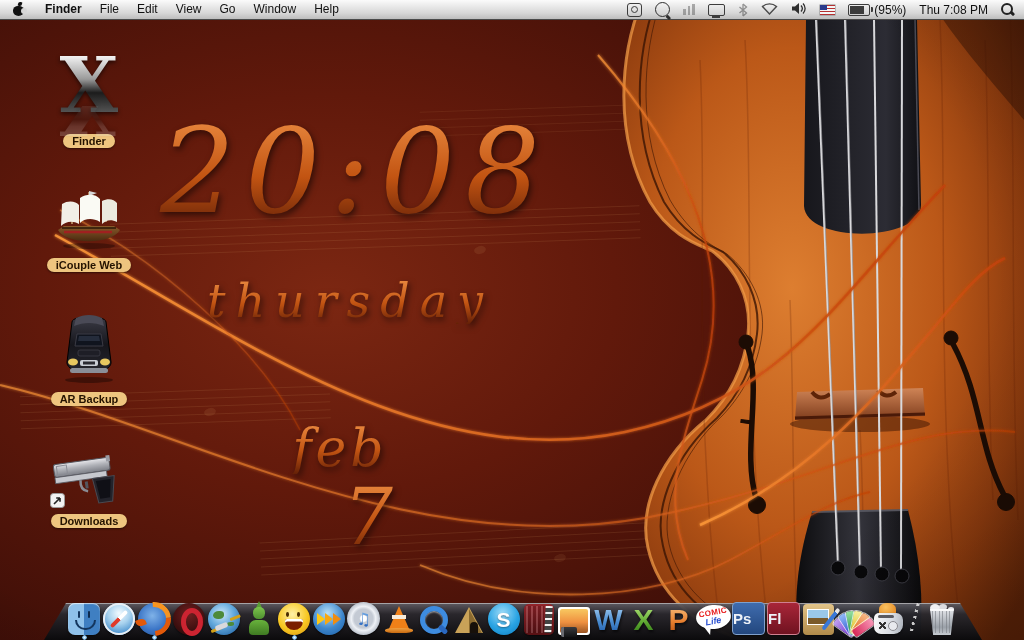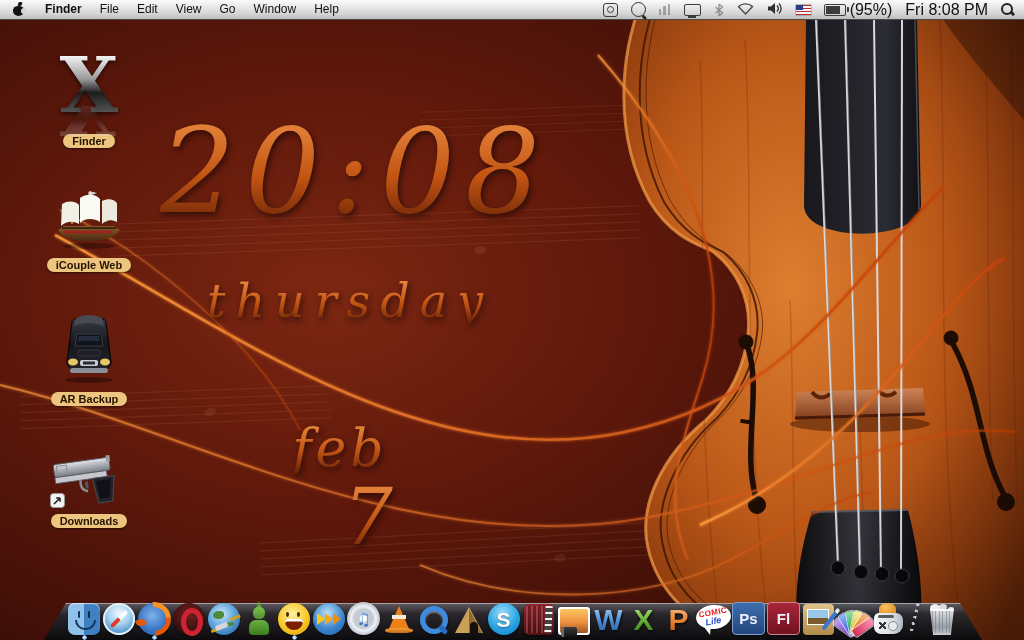--- a/index.html
+++ b/index.html
@@ -30,21 +30,21 @@
   .meters i{position:absolute;bottom:0;width:2.5px;background:#555;}
   .meters i:nth-child(1){left:0;height:6px;}.meters i:nth-child(2){left:4.5px;height:9px;}.meters i:nth-child(3){left:9px;height:11px;}
   .disp{width:15px;height:10px;border:1.6px solid #3c3c3c;border-radius:2px;}
   .disp::after{content:"";position:absolute;left:3px;bottom:-3.5px;width:8px;height:2px;background:#3c3c3c;}
   .bt{width:10px;height:14px;opacity:.5;}
   .flagus{width:15px;height:10px;background:repeating-linear-gradient(180deg,#b53030 0 1.5px,#f5f5f5 1.5px 3px);box-shadow:0 0 0 .5px #888;}
   .flagus::after{content:"";position:absolute;left:0;top:0;width:7px;height:5px;background:#2a3a8c;}
   .batt{width:20px;height:10px;border:1.5px solid #3c3c3c;border-radius:2px;}
   .batt::before{content:"";position:absolute;left:1px;top:1px;bottom:1px;width:14px;background:#3c3c3c;}
   .batt::after{content:"";position:absolute;right:-4px;top:2.5px;width:2px;height:5px;background:#3c3c3c;border-radius:0 1px 1px 0;}
-  .mb-batt-label,.mb-clock{font-size:16px;color:#111;}
+  .mb-batt-label,.mb-clock{font-size:12px;color:#111;}
   .spot{width:13px;height:13px;}
   .spot::before{content:"";position:absolute;left:0;top:0;width:8px;height:8px;border:2px solid #222;border-radius:50%;}
   .spot::after{content:"";position:absolute;left:9px;top:9px;width:5px;height:2.5px;background:#222;transform:rotate(45deg);border-radius:1px;}
   
   #wall{position:absolute;inset:0;z-index:1;}
   
   #clockw{position:absolute;z-index:7;left:0;top:0;pointer-events:none;font-family:"DejaVu Serif",serif;font-style:italic;}
   .cw{position:absolute;text-align:center;
     background:linear-gradient(180deg,#ec8c42 0%,#c25412 55%,#642007 100%);
     -webkit-background-clip:text;background-clip:text;color:transparent;
@@ -162,21 +162,21 @@
   .ol-x{background-image:linear-gradient(180deg,#b4e47c 0%,#62ac34 55%,#2f7a14 100%);}
   .ol-p{background-image:linear-gradient(180deg,#f8c080 0%,#e88030 55%,#b54d0e 100%);}
   
   .ic-comic{width:36px;height:32px;position:relative;}
   .ic-comic .bub{position:absolute;left:0;top:2px;width:35px;height:24px;background:#fff;border-radius:50%;transform:rotate(-6deg);
     box-shadow:0 1px 2px rgba(0,0,0,.5);display:flex;flex-direction:column;align-items:center;justify-content:center;}
   .ic-comic .bub::after{content:"";position:absolute;left:6px;bottom:-5px;width:0;height:0;border-left:7px solid transparent;border-top:8px solid #fff;transform:rotate(10deg);}
   .ic-comic .t1{font-size:8px;font-weight:900;color:#e82020;letter-spacing:.4px;line-height:1;transform:rotate(-4deg);}
   .ic-comic .t2{font-size:9px;font-weight:bold;font-style:italic;color:#2a50d0;line-height:1;transform:rotate(-4deg);}
   
-  .sqapp{width:31px;height:31px;border-radius:4px;display:flex;align-items:center;justify-content:center;box-shadow:0 1px 2px rgba(0,0,0,.6);}
+  .sqapp{width:31px;height:31px;border-radius:4px;display:flex;align-items:center;box-shadow:0 1px 2px rgba(0,0,0,.6);}
   .sq-ps{background:linear-gradient(#3f6cae,#23477e);border:1px solid #7fa0cc;}
   .sq-fl{background:linear-gradient(#a82638,#701220);border:1px solid #d08090;}
   .sqapp span{color:#eef2f8;font-size:15px;font-weight:bold;}
   
   .ic-imged{width:31px;height:31px;border-radius:4px;position:relative;background:linear-gradient(#e2c488,#b08a4a);box-shadow:0 1px 2px rgba(0,0,0,.6);}
   .ic-imged::before{content:"";position:absolute;left:4px;top:5px;width:20px;height:14px;background:linear-gradient(#9ac8e8 0 55%,#7a5a2a 55% 100%);border:1.5px solid #fff;}
   .ic-imged::after{content:"";position:absolute;right:2px;top:2px;width:3.5px;height:26px;background:linear-gradient(#e8e8e8 0 18%,#3a78d8 18% 100%);transform:rotate(38deg);border-radius:2px;}
   
   .ic-swatch{width:36px;height:33px;position:relative;}
   .ic-swatch i{position:absolute;left:14px;bottom:1px;width:8px;height:23px;border-radius:2px;transform-origin:50% 100%;box-shadow:0 0 0 1px rgba(255,255,255,.7);}
@@ -494,21 +494,21 @@
         <svg width="16" height="13" viewBox="0 0 16 13">
           <path d="M1,4.5 L4,4.5 L8,1 L8,12 L4,8.5 L1,8.5 Z" fill="#2e2e2e"></path>
           <path d="M10,3.5 A4.5,4.5 0 0 1 10,9.5 M12,1.5 A7,7 0 0 1 12,11.5" stroke="#2e2e2e" stroke-width="1.3" fill="none"></path>
         </svg>
       </span>
       <span class="sic flagus"></span>
       <span style="display:flex;align-items:center;gap:4px;">
         <span class="sic batt"></span>
         <span class="mb-batt-label">(95%)</span>
       </span>
-      <span class="mb-clock">Fri 8:08 PM</span>
+      <span class="mb-clock">Thu 7:08 PM</span>
       <span class="sic spot"></span>
     </div>
   </div>
 
   <div id="dock">
     <div class="shelf"></div>
     <div class="dockrow">
       <div class="di run">
           <div class="ic-finder">
             <i></i>

